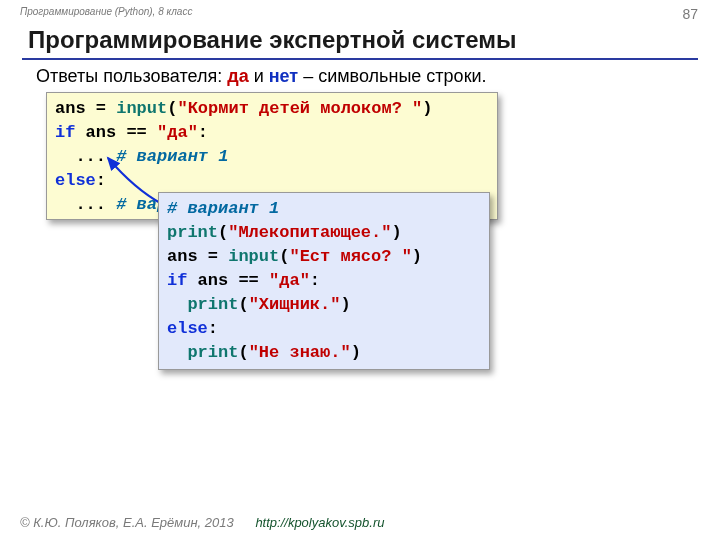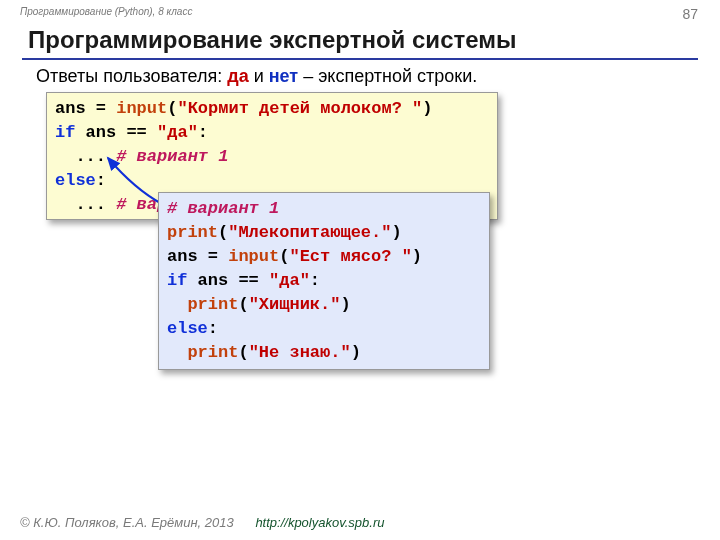--- a/index.html
+++ b/index.html
@@ -8,39 +8,39 @@
   .pagenum { position: absolute; right: 22px; top: 6px; font-size: 14px; color: #7a7a7a; }
   .title { position: absolute; left: 28px; top: 26px; font-size: 24px; font-weight: bold; color: #1a1a1a; }
   .rule { position: absolute; left: 22px; top: 58px; width: 676px; height: 2px; background: #2a3aa0; }
   .subtitle { position: absolute; left: 36px; top: 66px; font-size: 18px; }
   .da { color: #c00000; font-weight: bold; margin-top: 24px; }
   .net { color: #1030c0; font-weight: bold; }
   .codebox1 { position: absolute; left: 46px; top: 92px; width: 452px; height: 128px; background: #fdfcd2; border: 1px solid #999; box-shadow: 3px 4px 6px rgba(0,0,0,0.35); padding: 4px 8px; }
   .codebox2 { position: absolute; left: 158px; top: 192px; width: 332px; height: 178px; background: #e2e9fb; border: 1px solid #999; box-shadow: 3px 4px 6px rgba(0,0,0,0.35); padding: 4px 8px; }
   pre.code { font-family: "Courier New", monospace; font-size: 17px; line-height: 24px; white-space: pre; font-weight: bold; }
   .tok-id { color: #000; }
-  .tok-fn { color: #c2410c; }
+  .tok-fn { color: #0f766e; }
   .tok-op { color: #000; }
   .tok-str { color: #c00000; }
   .tok-kw { color: #1030d8; font-weight: bold; }
-  .tok-cm { color: #be185d; font-style: italic; }
+  .tok-cm { color: #0369a1; font-style: italic; }
   .arrow { position: absolute; pointer-events: none; }
   .footer { position: absolute; left: 20px; bottom: 10px; font-size: 13px; font-style: italic; color: #7a7a7a; }
   .footer a { color: #14532d; text-decoration: none; margin-left: 18px; }
 </style>
 </head>
 <body>
 
 <div class="header">Программирование (Python), 8 класс</div>
 <div class="pagenum">87</div>
 <div class="title">Программирование экспертной системы</div>
 <div class="rule"></div>
 
 <div class="subtitle">
-  <span>Ответы пользователя: </span><span class="da">да</span><span> и </span><span class="net">нет</span><span> – экспертной строки.</span>
+  <span>Ответы пользователя: </span><span class="da">да</span><span> и </span><span class="net">нет</span><span> – символьные строки.</span>
 </div>
 
 <div class="codebox1">
 <pre class="code"><span class="tok-id">ans = </span><span class="tok-fn">input</span><span class="tok-op">(</span><span class="tok-str">"Кормит детей молоком? "</span><span class="tok-op">)</span>
 <span class="tok-kw">if</span><span class="tok-id"> ans == </span><span class="tok-str">"да"</span><span class="tok-op">:</span>
 <span class="tok-id">  ... </span><span class="tok-cm"># вариант 1</span>
 <span class="tok-kw">else</span><span class="tok-op">:</span>
 <span class="tok-id">  ... </span><span class="tok-cm"># вариант 2</span></pre>
 </div>
 

